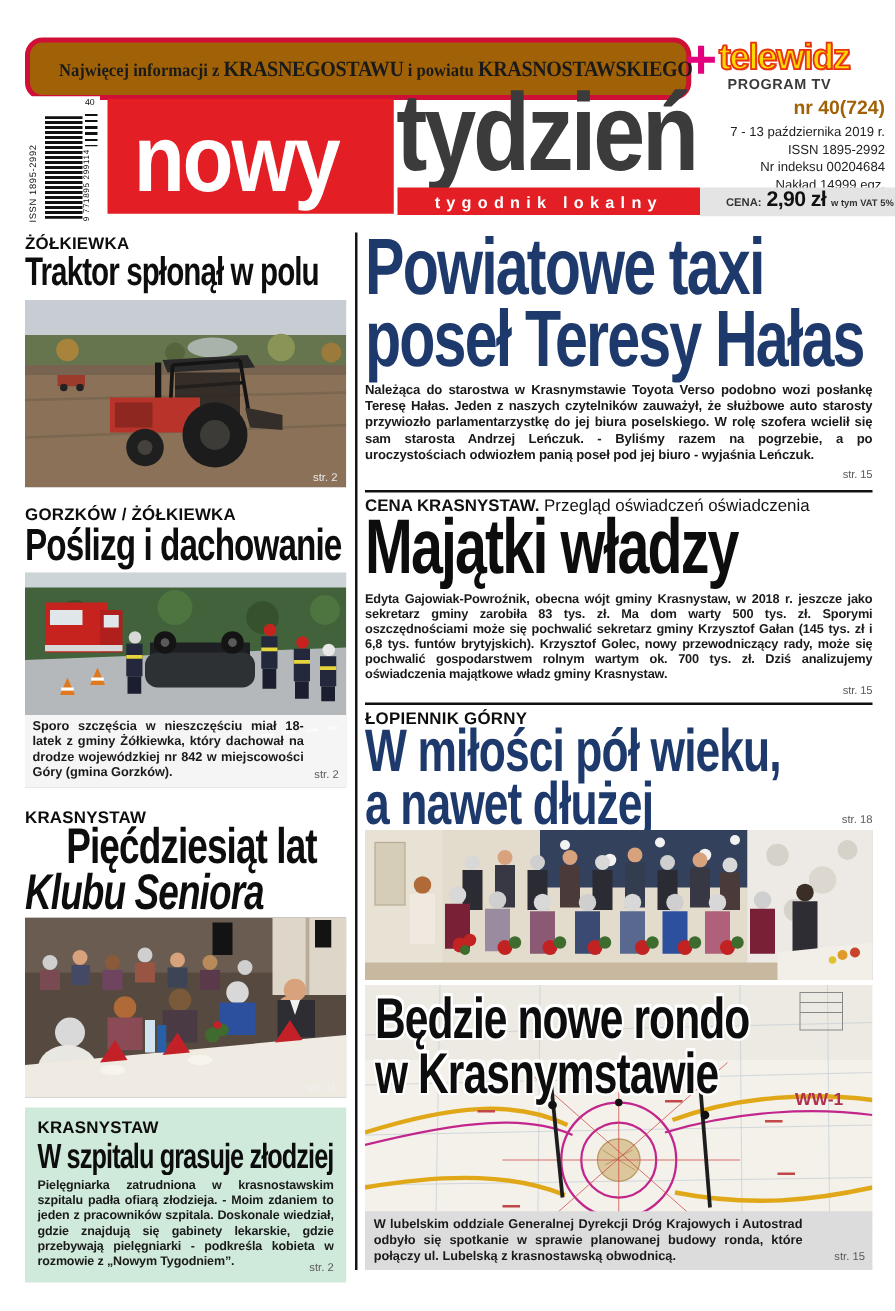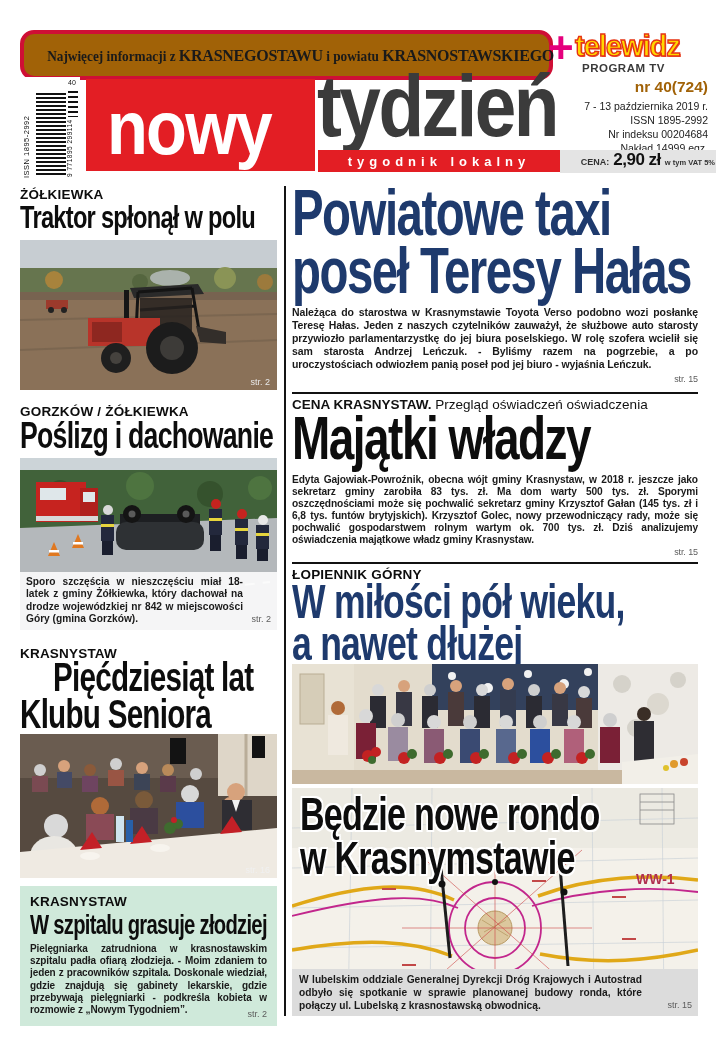--- a/index.html
+++ b/index.html
@@ -196,21 +196,21 @@
     <div class="abs photocap" style="left:0;right:0;bottom:0;padding-right:34px;">
       <span>Sporo szczęścia w nieszczęściu miał 18-latek z gminy Żółkiewka, który dachował na drodze wojewódzkiej nr 842 w miejscowości Góry (gmina Gorzków).</span>
       <span class="pref capref">str. 2</span>
     </div>
   </div>
 
   <div class="abs kicker" style="left:20px;top:646px;">KRASNYSTAW</div>
   <div class="abs hl" style="left:20px;top:659px;width:257px;margin-left:33px;">
     <span class="fit" style="font-size: 40px; line-height: 37px; display: inline-block; white-space: nowrap; transform-origin: left top; transform: scaleX(0.74);">Pięćdziesiąt lat</span>
   </div>
-  <div class="abs hl" style="left:20px;top:696px;width:257px;">
+  <div class="abs hl" style="left:20px;top:696px;width:257px;font-style:italic;">
     <span class="fit" style="font-size: 40px; line-height: 37px; display: inline-block; white-space: nowrap; transform-origin: left top; transform: scaleX(0.74);">Klubu Seniora</span>
   </div>
   <div class="abs photo" style="left:20px;top:734px;width:257px;height:144px;">
     <svg width="257" height="144" viewBox="0 0 257 144">
       <rect x="0" y="0" width="257" height="144" fill="#564a40"></rect>
       <rect x="0" y="0" width="257" height="44" fill="#6a5c50"></rect>
       <rect x="198" y="0" width="59" height="62" fill="#ded6c8"></rect>
       <line x1="226" y1="0" x2="226" y2="62" stroke="#b9ad99" stroke-width="3"></line>
       <rect x="150" y="4" width="16" height="26" fill="#131313"></rect>
         <rect x="232" y="2" width="13" height="22" fill="#131313"></rect>
@@ -289,20 +289,21 @@
   </div>
   <div class="abs rule" style="left:292px;top:562px;width:406px;height:2px;"></div>
 
   <div class="abs kicker" style="left:292px;top:567px;">ŁOPIENNIK GÓRNY</div>
   <div class="abs hl hl-navy" style="left:292px;top:581px;width:406px;">
     <span class="fit" style="font-size: 48px; line-height: 42px; display: inline-block; white-space: nowrap; transform-origin: left top; transform: scaleX(0.74);">W miłości pół wieku,</span>
   </div>
   <div class="abs hl hl-navy" style="left:292px;top:623px;width:406px;">
     <span class="fit" style="font-size: 48px; line-height: 42px; display: inline-block; white-space: nowrap; transform-origin: left top; transform: scaleX(0.74);">a nawet dłużej</span>
   </div>
+  <div class="abs pref" style="left:292px;top:650px;width:406px;text-align:right;">str. 18</div>
 
   <div class="abs photo" style="left:292px;top:664px;width:406px;height:120px;">
     <svg width="406" height="120" viewBox="0 0 406 120">
       <rect x="0" y="0" width="406" height="120" fill="#e3dccd"></rect>
       <rect x="0" y="0" width="62" height="120" fill="#e8e2d4"></rect>
       <rect x="8" y="10" width="24" height="50" fill="#d6cdb8" stroke="#b9ad94"></rect>
       <rect x="140" y="0" width="166" height="46" fill="#33415c"></rect>
       <circle cx="160" cy="12" r="4" fill="#f2f2f2"></circle>
         <circle cx="196" cy="24" r="5" fill="#f2f2f2"></circle>
         <circle cx="236" cy="10" r="4" fill="#f2f2f2"></circle>

